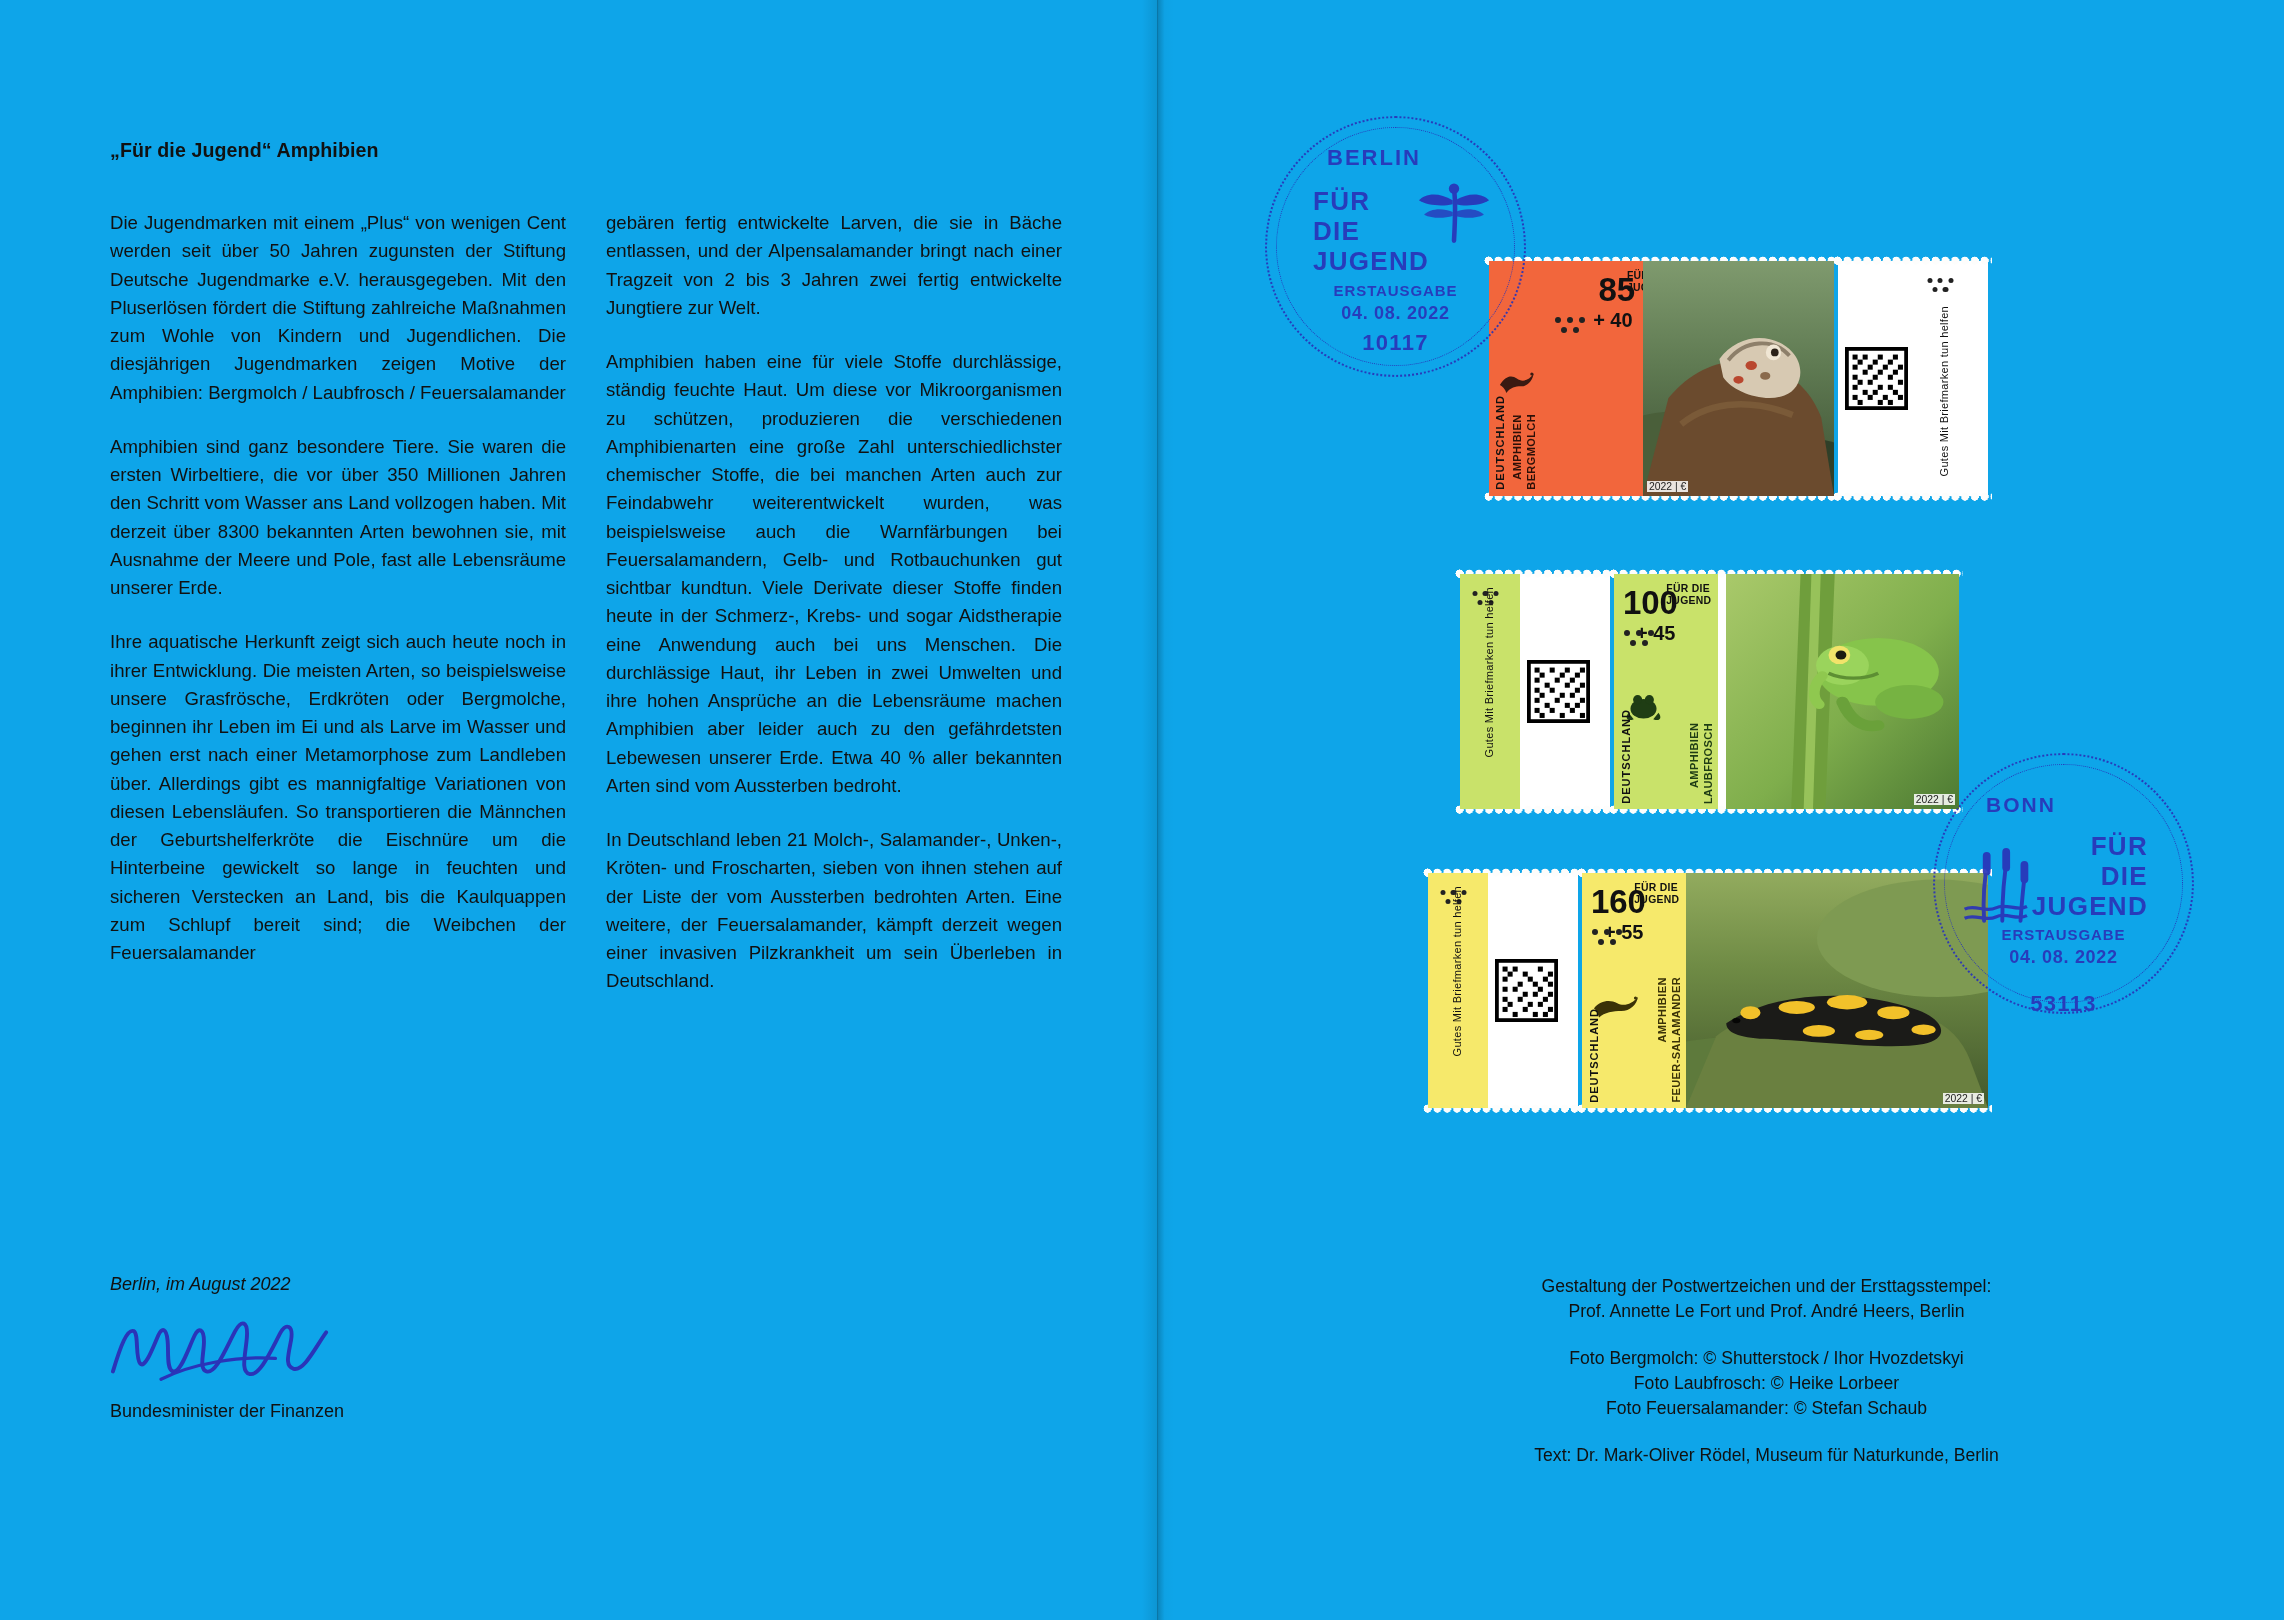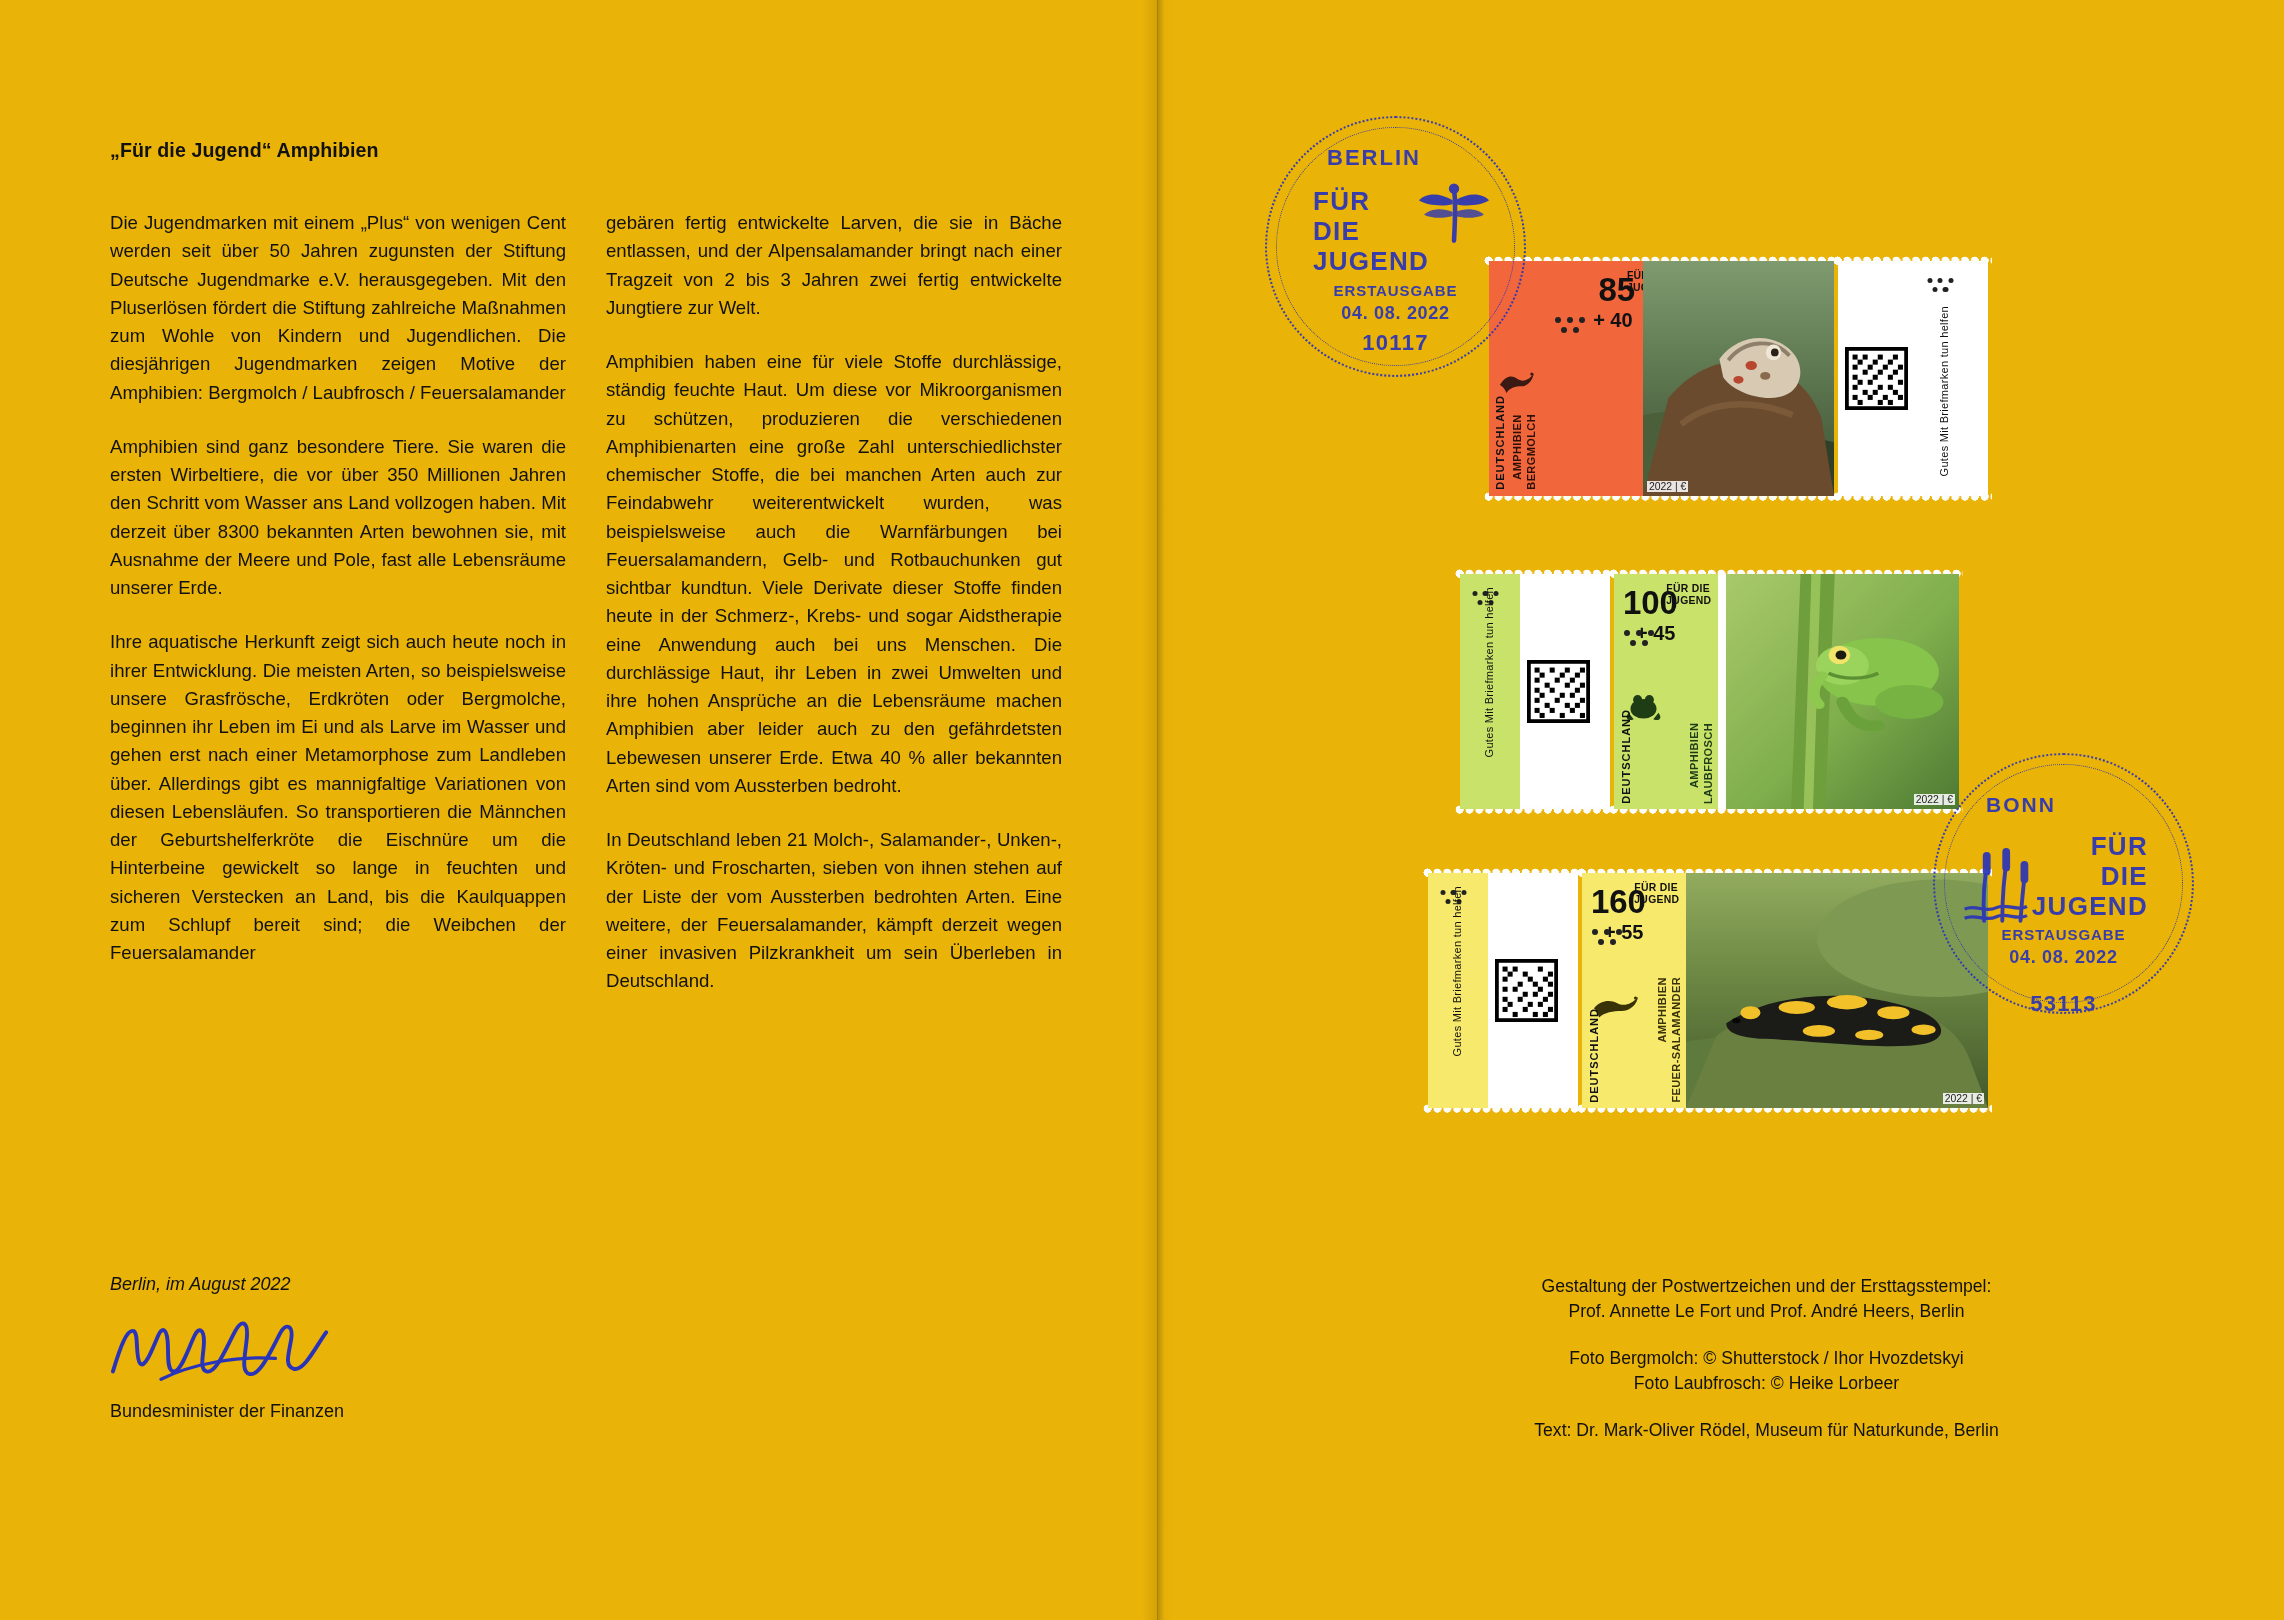--- a/index.html
+++ b/index.html
@@ -11,21 +11,21 @@
     width: 2284px;
     height: 1620px;
     font-family: "Liberation Sans", sans-serif;
     color: #111;
     position: relative;
     overflow: hidden;
   }
   .page {
     position: absolute;
     inset: 0;
-    background: #eab308;
+    background: #0ea5e9;
   }
   
   .fold {
     position: absolute;
     left: 1157px;
     top: 0;
     width: 17px;
     height: 1620px;
     background: linear-gradient(to right, rgba(0,0,0,0.22), rgba(0,0,0,0.02) 45%, rgba(0,0,0,0.0));
   }
@@ -745,20 +745,21 @@
   </div>
 
   <div class="credits">
     <div class="grp">
       <div>Gestaltung der Postwertzeichen und der Ersttagsstempel:</div>
       <div>Prof. Annette Le Fort und Prof. André Heers, Berlin</div>
     </div>
     <div class="grp">
       <div>Foto Bergmolch: © Shutterstock / Ihor Hvozdetskyi</div>
       <div>Foto Laubfrosch: © Heike Lorbeer</div>
+      <div>Foto Feuersalamander: © Stefan Schaub</div>
     </div>
     <div class="grp">
       <div>Text: Dr. Mark-Oliver Rödel, Museum für Naturkunde, Berlin</div>
     </div>
   </div>
 
 </div>
 
 
 </body></html>

